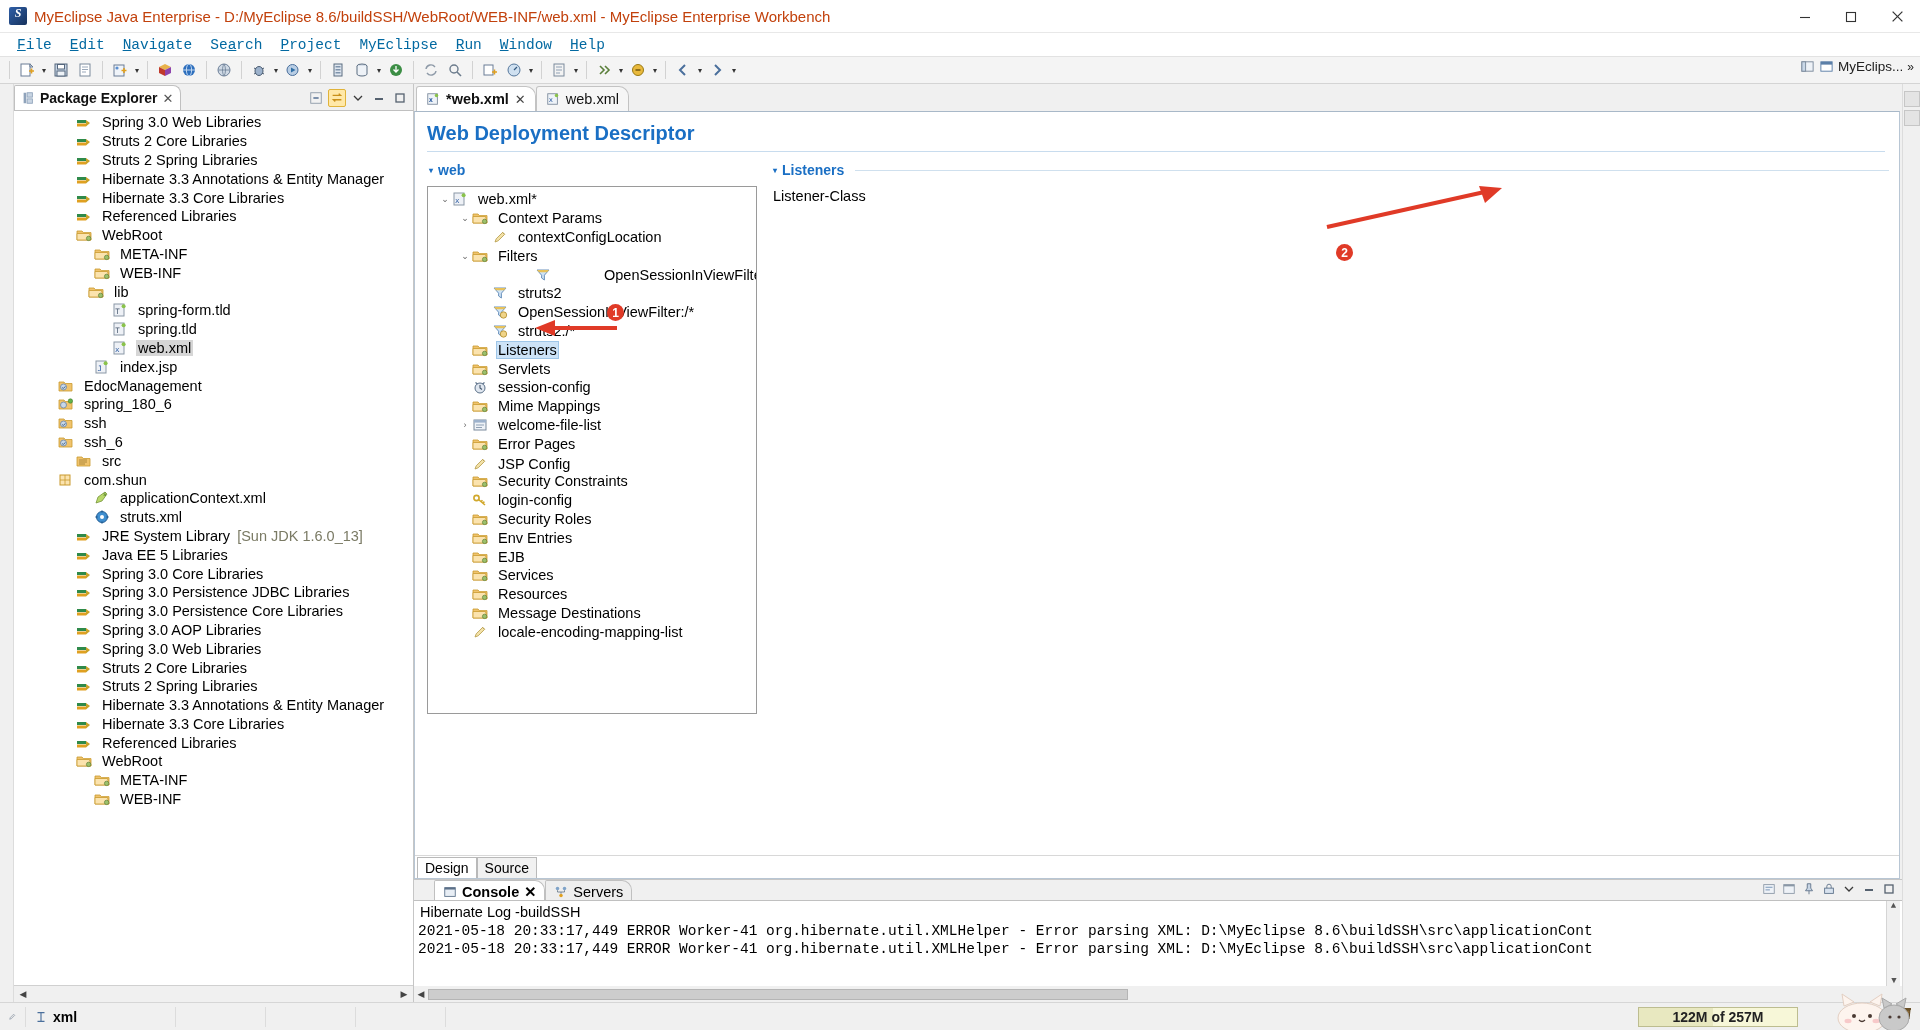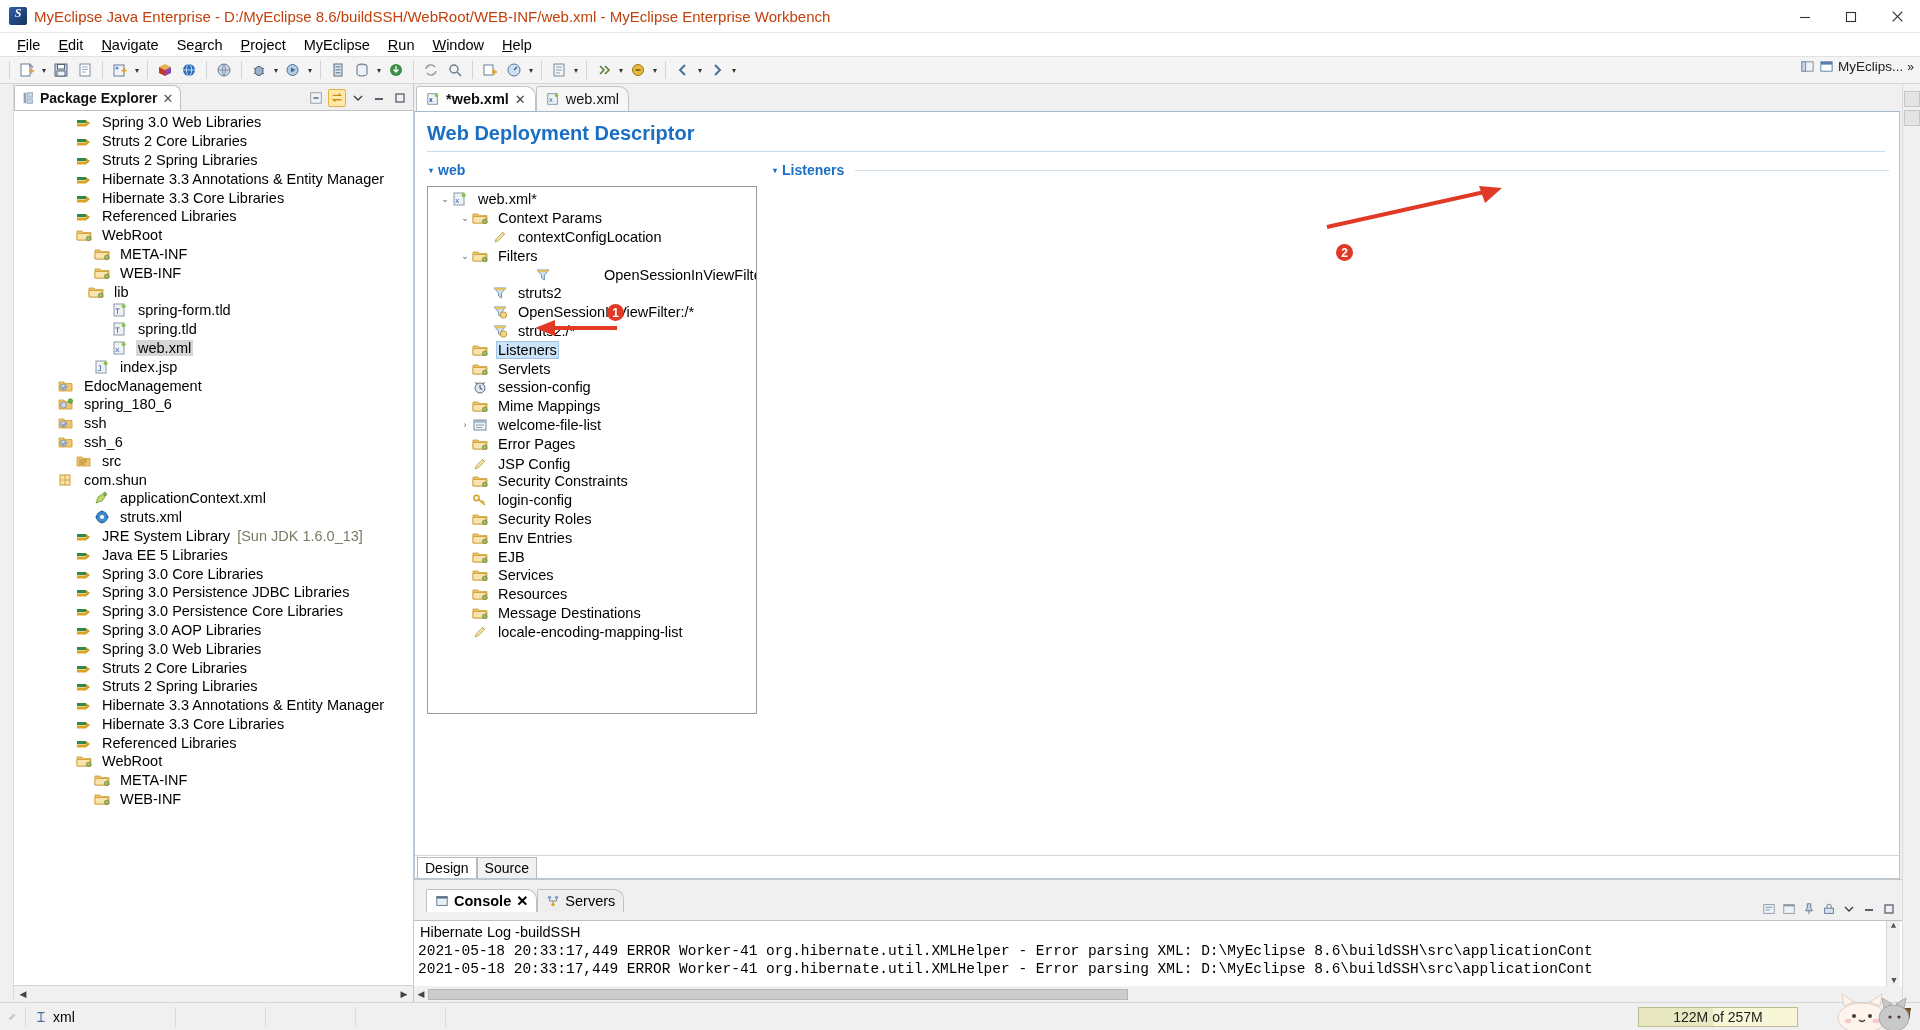--- a/index.html
+++ b/index.html
@@ -29,21 +29,21 @@
   .title-text { font-size:15px; color:#c2410c; }
   .win-controls { position:absolute; right:0; top:0; height:33px; display:flex; }
   .win-btn {
     width:46px; height:33px; display:flex; align-items:center; justify-content:center;
     font-size:15px; color:#333;
   }
   .win-btn svg { display:block; }
 
   
   .menubar { height:23px; background:#fff; display:flex; align-items:center; padding-left:8px; }
-  .menu-item { padding:4px 9px; font-size:14.5px; color:#000000; }
+  .menu-item { padding:4px 9px; font-size:14.5px; color:#0369a1;font-family:Liberation Mono, monospace; }
   .menu-item u { text-decoration:underline; }
 
   
   .toolbar {
     height:28px; background:#f4f4f4; border-top:1px solid #e2e2e2;
     border-bottom:1px solid #d4d4d4; display:flex; align-items:center; padding-left:4px;
     position:relative;
   }
   .tb-sep { width:1px; height:18px; background:#c9c9c9; margin:0 5px; opacity:.8; }
   .tb-btn { width:22px; height:22px; margin:0 1px; display:flex; align-items:center; justify-content:center; }
@@ -138,36 +138,36 @@
 
   .ds-tabs { height:23px; display:flex; align-items:flex-end; padding-left:2px; background:#fff;
              border-top:1px solid #d8d8d8; }
   .ds-tab { height:21px; padding:0 7px; font-size:14px; display:flex; align-items:center;
             border:1px solid #b9b9b9; border-bottom:none; background:#f1f1f1; }
   .ds-tab.active { background:#fff; }
 
   
   .console-view { height:123px; display:flex; flex-direction:column; background:#f0f0f0;
                   border-top:1px solid #c6c6c6; }
-  .console-tabbar { height:40px; display:flex; align-items:center; position:relative; padding-left:12px; }
+  .console-tabbar { height:20px; display:flex; align-items:flex-start; position:relative; padding-left:20px; }
   .console-tab { height:23px; display:flex; align-items:center; gap:5px; padding:0 8px; font-size:14.5px;
                  background:#fff; border:1px solid #c0c0c0; border-bottom:none; border-radius:2px 10px 0 0;
                  font-weight:bold; }
   .console-tab.inactive { background:#eeeeee; font-weight:normal; }
   .console-tools { position:absolute; right:4px; bottom:2px; display:flex; align-items:center; gap:2px; }
   .console-body { flex:1; background:#fff; border-top:1px solid #c0c0c0; padding:2px 0 0 4px;
                   font-family:"Liberation Mono", monospace; overflow:hidden; position:relative; }
   .console-head { font-family:"Liberation Sans", sans-serif; font-size:14.5px; padding:1px 0 2px 2px; }
   .console-line { font-size:14.5px; white-space:nowrap; line-height:18px; }
   .console-hscroll { height:16px; background:#f0f0f0; display:flex; align-items:center; }
   .chs-thumb { height:11px; background:#cdcdcd; border:1px solid #b5b5b5; }
 
   
   .statusbar { height:28px; background:#f0f0f0; border-top:1px solid #d6d6d6;
-               display:flex; align-items:center; position:relative; }
+               display:flex; align-items:center; position:relative;font-weight:bold; }
   .status-cell { border-right:1px solid #dcdcdc; height:20px; display:flex; align-items:center;
                  padding:0 8px; font-size:14px; }
   .heap {
     position:absolute; right:122px; top:4px; width:160px; height:20px;
     background:#f7f7d8; border:1px solid #bdbd90; display:flex; align-items:center;
     justify-content:center; font-size:14px; color:#222;
   }
   .heap .fill { position:absolute; left:0; top:0; bottom:0; width:45%; background:#e8e8c0; }
   .heap span { position:relative; z-index:2; }
   .tray { position:absolute; right:6px; top:2px; display:flex; align-items:center; gap:4px; }
@@ -1145,20 +1145,21 @@
               </div>
             </div>
         </div>
 
         <div class="col-right">
           <div class="section-head">
             <span class="tw">▾</span>
             <span>Listeners</span>
             <span class="head-rule"></span>
           </div>
+          <div class="lc-label">Listener-Class</div>
         </div>
       </div>
 
       <div class="ds-tabs">
         <div class="ds-tab active">Design</div>
         <div class="ds-tab">Source</div>
       </div>
 
       <div class="anno-badge" style="left:192px; top:192px;">1</div>
       <svg class="anno-arrow" style="left:118px; top:205px;" width="86" height="22" viewBox="0 0 86 22">

